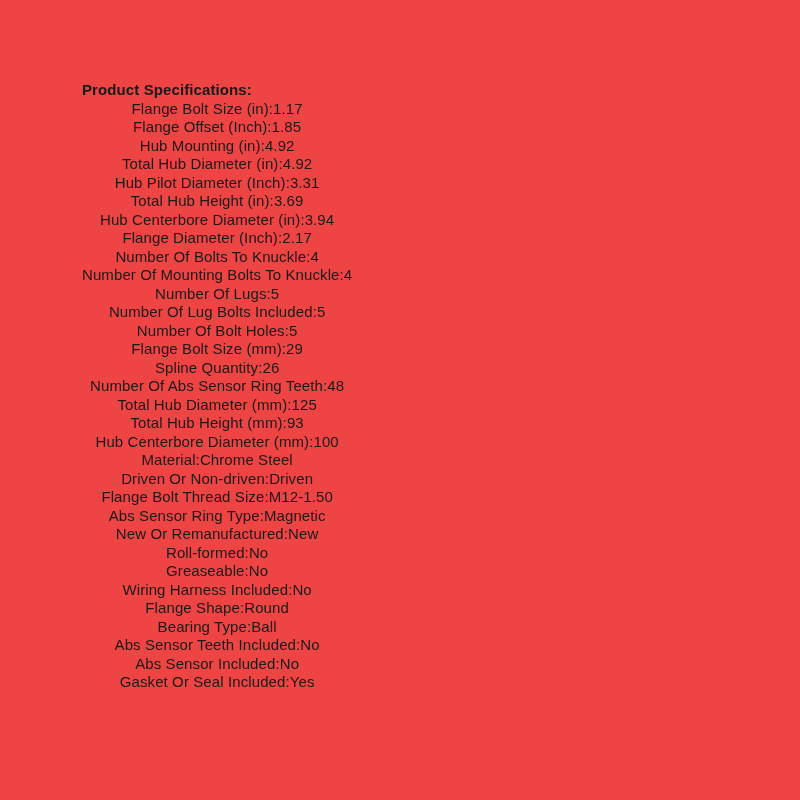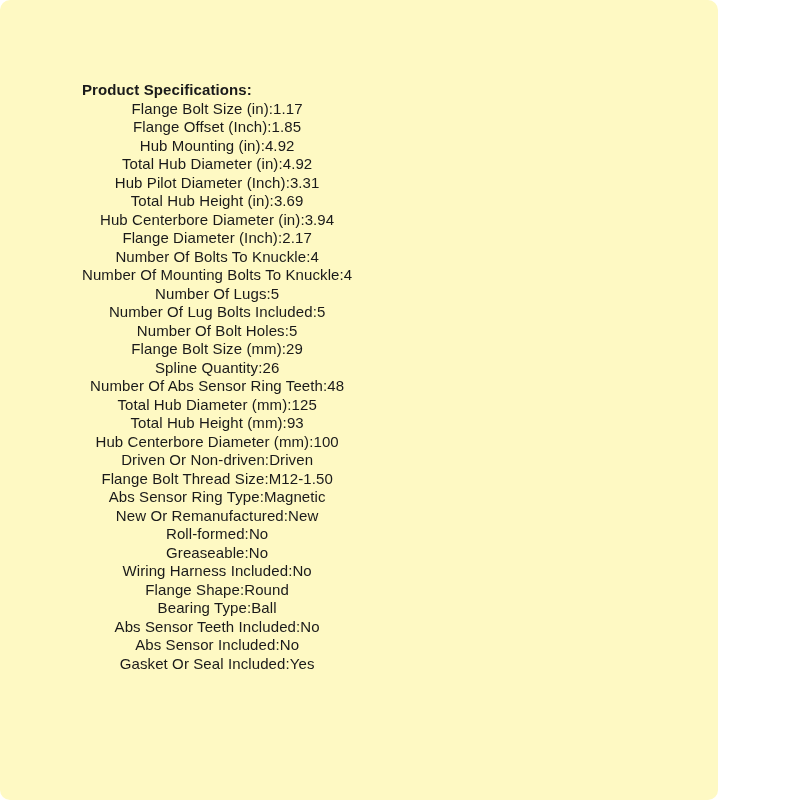--- a/index.html
+++ b/index.html
@@ -5,24 +5,23 @@
   html, body {
     margin: 0;
     padding: 0;
     width: 800px;
     height: 800px;
     background: #ffffff;
     overflow: hidden;
   }
   .page {
     position: relative;
-    width: 718px;
+    width: 800px;
     height: 800px;
-    background: #fef9c3;
-    border-radius: 10px;
+    background: #ef4444;
   }
   .content {
     position: absolute;
     left: 82px;
     top: 81px;
     font-family: "Liberation Sans", "DejaVu Sans", sans-serif;
     font-size: 15px;
     line-height: 18.5px;
     color: #1a1a1a;
     letter-spacing: 0.1px;
@@ -67,20 +66,21 @@
         <li class="spec-row"><span>Number Of Mounting Bolts To Knuckle</span><span>:</span><span>4</span></li>
         <li class="spec-row"><span>Number Of Lugs</span><span>:</span><span>5</span></li>
         <li class="spec-row"><span>Number Of Lug Bolts Included</span><span>:</span><span>5</span></li>
         <li class="spec-row"><span>Number Of Bolt Holes</span><span>:</span><span>5</span></li>
         <li class="spec-row"><span>Flange Bolt Size (mm)</span><span>:</span><span>29</span></li>
         <li class="spec-row"><span>Spline Quantity</span><span>:</span><span>26</span></li>
         <li class="spec-row"><span>Number Of Abs Sensor Ring Teeth</span><span>:</span><span>48</span></li>
         <li class="spec-row"><span>Total Hub Diameter (mm)</span><span>:</span><span>125</span></li>
         <li class="spec-row"><span>Total Hub Height (mm)</span><span>:</span><span>93</span></li>
         <li class="spec-row"><span>Hub Centerbore Diameter (mm)</span><span>:</span><span>100</span></li>
+        <li class="spec-row"><span>Material</span><span>:</span><span>Chrome Steel</span></li>
         <li class="spec-row"><span>Driven Or Non-driven</span><span>:</span><span>Driven</span></li>
         <li class="spec-row"><span>Flange Bolt Thread Size</span><span>:</span><span>M12-1.50</span></li>
         <li class="spec-row"><span>Abs Sensor Ring Type</span><span>:</span><span>Magnetic</span></li>
         <li class="spec-row"><span>New Or Remanufactured</span><span>:</span><span>New</span></li>
         <li class="spec-row"><span>Roll-formed</span><span>:</span><span>No</span></li>
         <li class="spec-row"><span>Greaseable</span><span>:</span><span>No</span></li>
         <li class="spec-row"><span>Wiring Harness Included</span><span>:</span><span>No</span></li>
         <li class="spec-row"><span>Flange Shape</span><span>:</span><span>Round</span></li>
         <li class="spec-row"><span>Bearing Type</span><span>:</span><span>Ball</span></li>
         <li class="spec-row"><span>Abs Sensor Teeth Included</span><span>:</span><span>No</span></li>

